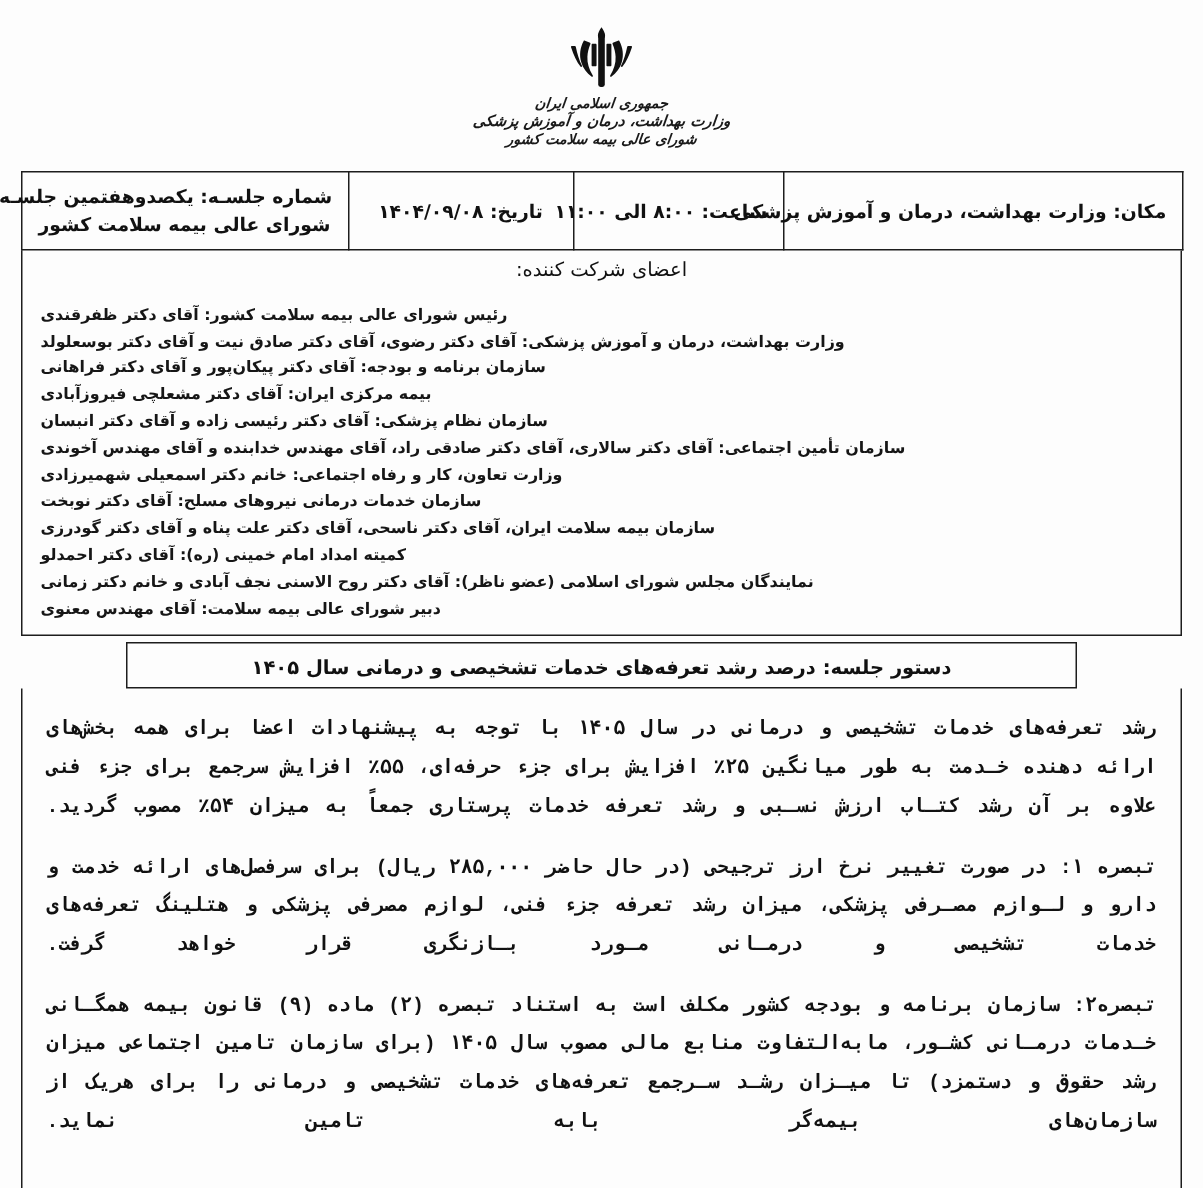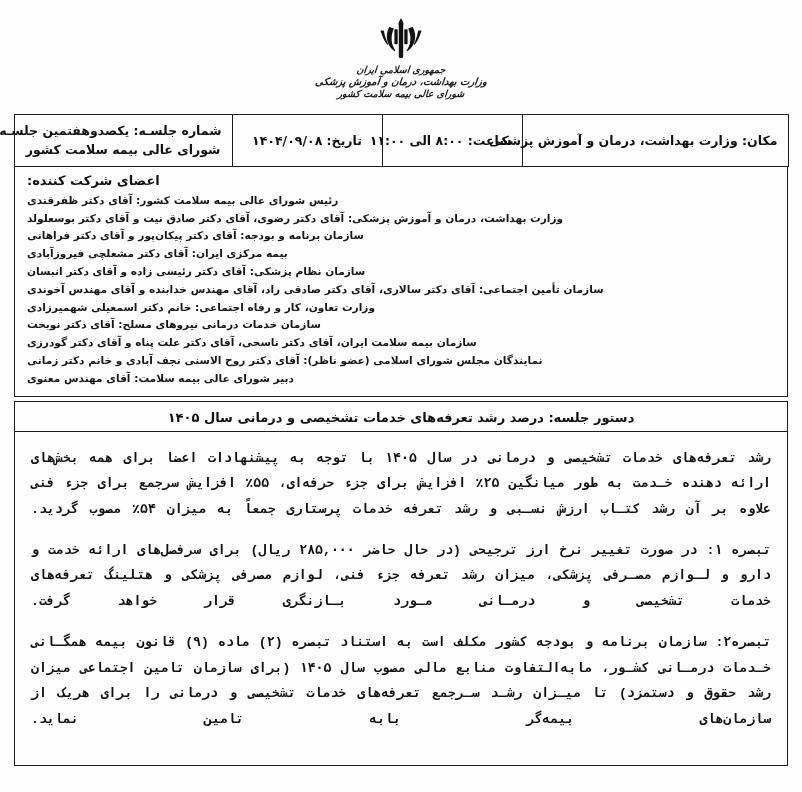--- a/index.html
+++ b/index.html
@@ -82,37 +82,37 @@
   .attendees-box {
     width: 774px;
     margin: 0 auto;
     border: 1.4px solid #1d1d1d;
     border-top: none;
     box-sizing: border-box;
     padding: 6px 12px 8px 12px;
   }
   .attendees-title {
     font-size: 13px;
-    font-weight: bold;
-    text-align: left;
-    margin-bottom: 4px;
+    font-weight: normal;
+    text-align: center;
+    margin-bottom: 14px;
   }
   .attendee-line {
     display: block;
     font-size: 10.6px;
     line-height: 1.68;
     text-align: left;
     white-space: nowrap;
     font-weight: 600;
     color: #161616;
   }
 
   
   .agenda-box {
-    width: 774px;
+    width: 634px;
     margin: 4px auto 0 auto;
     border: 1.4px solid #1d1d1d;
     box-sizing: border-box;
     padding: 5px 12px;
     text-align: center;
   }
   .agenda-text {
     font-size: 13px;
     font-weight: bold;
     white-space: nowrap;
@@ -191,20 +191,21 @@
     <div class="attendees-title">اعضای شرکت کننده:</div>
     <span class="attendee-line">رئیس شورای عالی بیمه سلامت کشور: آقای دکتر ظفرقندی</span>
     <span class="attendee-line">وزارت بهداشت، درمان و آموزش پزشکی: آقای دکتر رضوی، آقای دکتر صادق نیت و آقای دکتر بوسعلولد</span>
     <span class="attendee-line">سازمان برنامه و بودجه: آقای دکتر پیکان‌پور و آقای دکتر فراهانی</span>
     <span class="attendee-line">بیمه مرکزی ایران: آقای دکتر مشعلچی فیروزآبادی</span>
     <span class="attendee-line">سازمان نظام پزشکی: آقای دکتر رئیسی زاده و آقای دکتر انبسان</span>
     <span class="attendee-line">سازمان تأمین اجتماعی: آقای دکتر سالاری، آقای دکتر صادقی راد، آقای مهندس خدابنده و آقای مهندس آخوندی</span>
     <span class="attendee-line">وزارت تعاون، کار و رفاه اجتماعی: خانم دکتر اسمعیلی شهمیرزادی</span>
     <span class="attendee-line">سازمان خدمات درمانی نیروهای مسلح: آقای دکتر نوبخت</span>
     <span class="attendee-line">سازمان بیمه سلامت ایران، آقای دکتر ناسحی، آقای دکتر علت پناه و آقای دکتر گودرزی</span>
+    <span class="attendee-line">کمیته امداد امام خمینی (ره): آقای دکتر احمدلو</span>
     <span class="attendee-line">نمایندگان مجلس شورای اسلامی (عضو ناظر): آقای دکتر روح الاسنی نجف آبادی و خانم دکتر زمانی</span>
     <span class="attendee-line">دبیر شورای عالی بیمه سلامت: آقای مهندس معنوی</span>
   </div>
 
   <div class="agenda-box">
     <span class="agenda-text">دستور جلسه: درصد رشد تعرفه‌های خدمات تشخیصی و درمانی سال ۱۴۰۵</span>
   </div>
 
   <div class="body-box">
     <p class="para">

